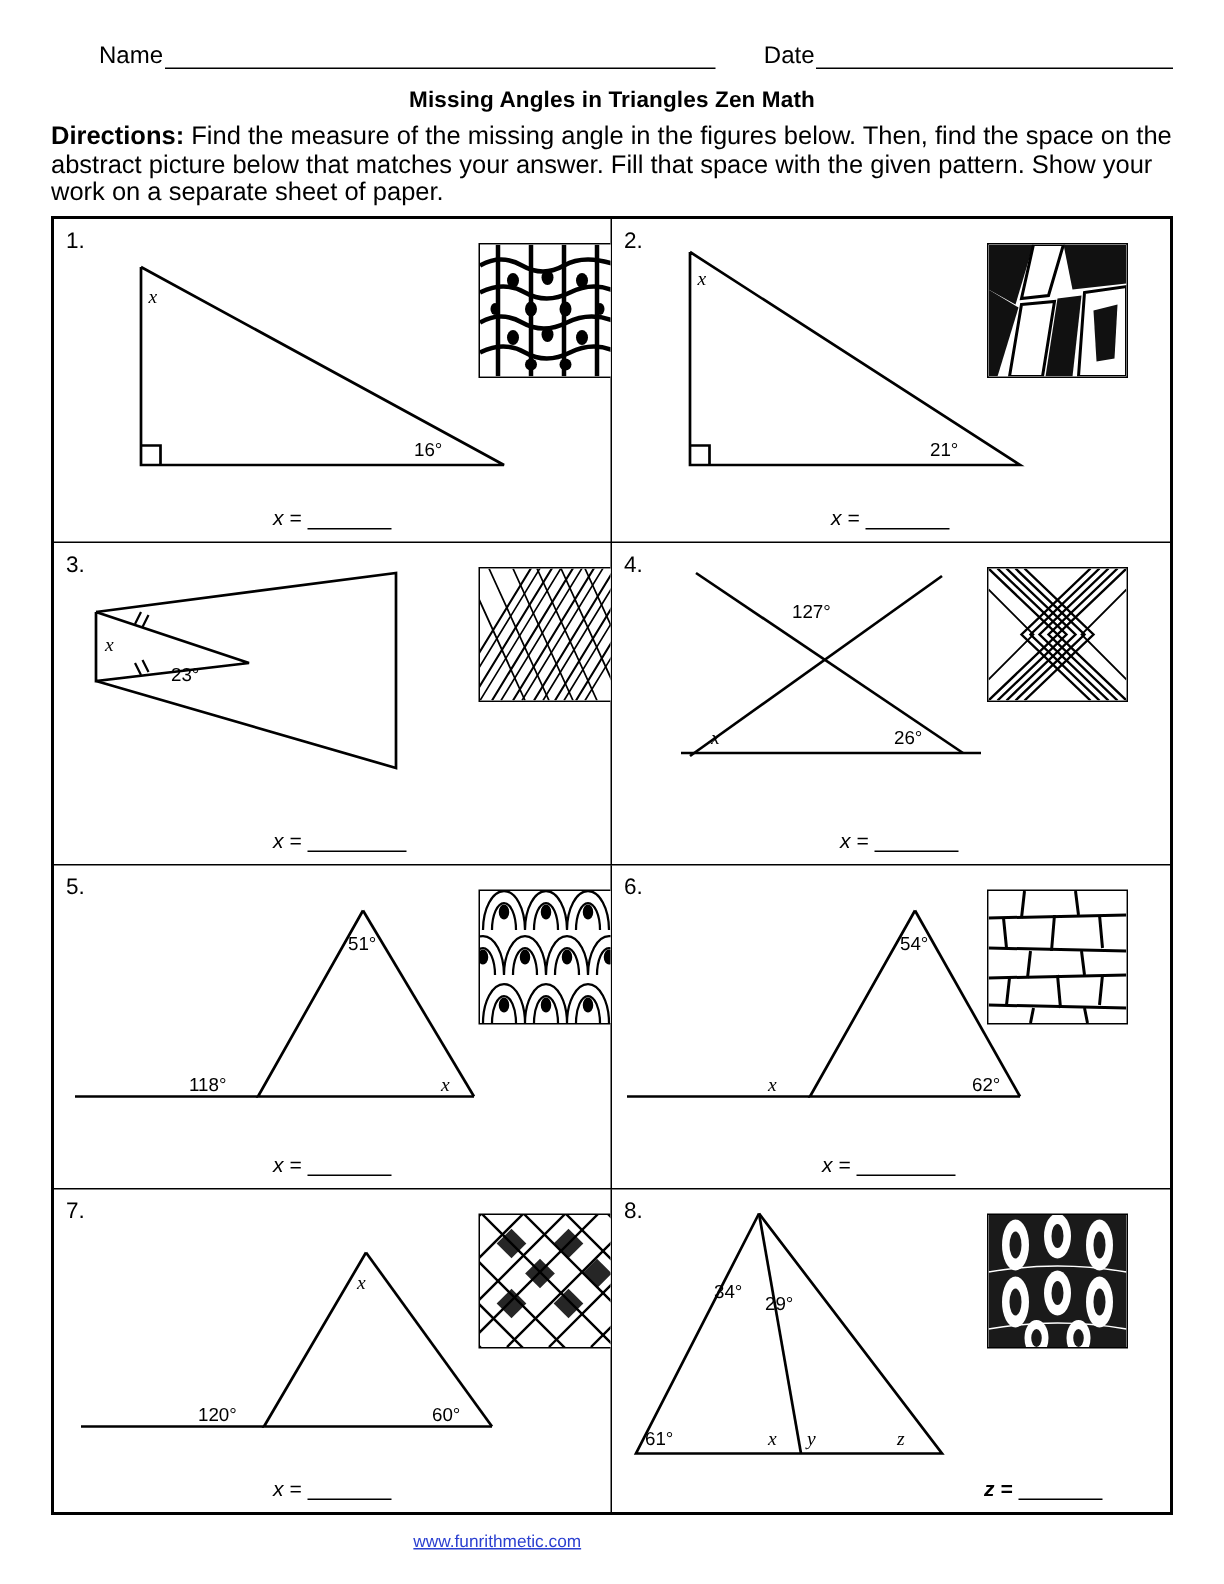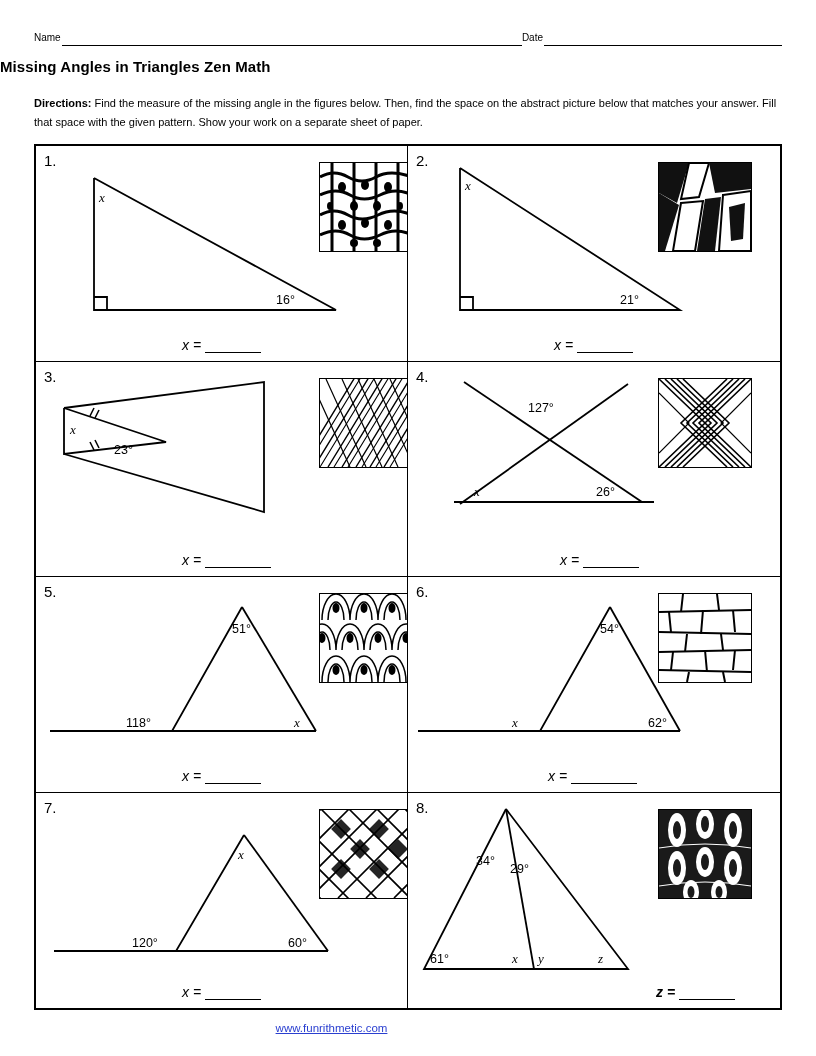--- a/index.html
+++ b/index.html
@@ -27,47 +27,48 @@
     position: absolute;
     top: 24px;
     left: 34px;
     right: 34px;
     height: 22px;
     display: flex;
     align-items: flex-end;
     font-size: 15px;
   }
   .namerow .lbl {
-    font-size: 10px;
+    font-size: 16px;
     line-height: 15px;
     padding-bottom: 1px;
+    margin-left: 32px;
   }
   .namerow .rule {
     flex: 1 1 auto;
     border-bottom: 1.3px solid #000;
     height: 15px;
     margin: 0 0 0 1px;
   }
   .namerow .rule.short { flex: 0 0 238px; }
   .title {
     position: absolute;
     top: 58px;
     left: 0;
     width: 816px;
-    text-align: left;
+    text-align: center;
     font-size: 15px;
     font-weight: bold;
     letter-spacing: 0.1px;
   }
   .directions {
     position: absolute;
-    top: 94px;
+    top: 82px;
     left: 34px;
     width: 748px;
-    font-size: 11px;
+    font-size: 17px;
     line-height: 18.5px;
   }
   .directions b { font-weight: bold; }
 
   
   .grid {
     position: absolute;
     top: 144px;
     left: 34px;
     width: 748px;

